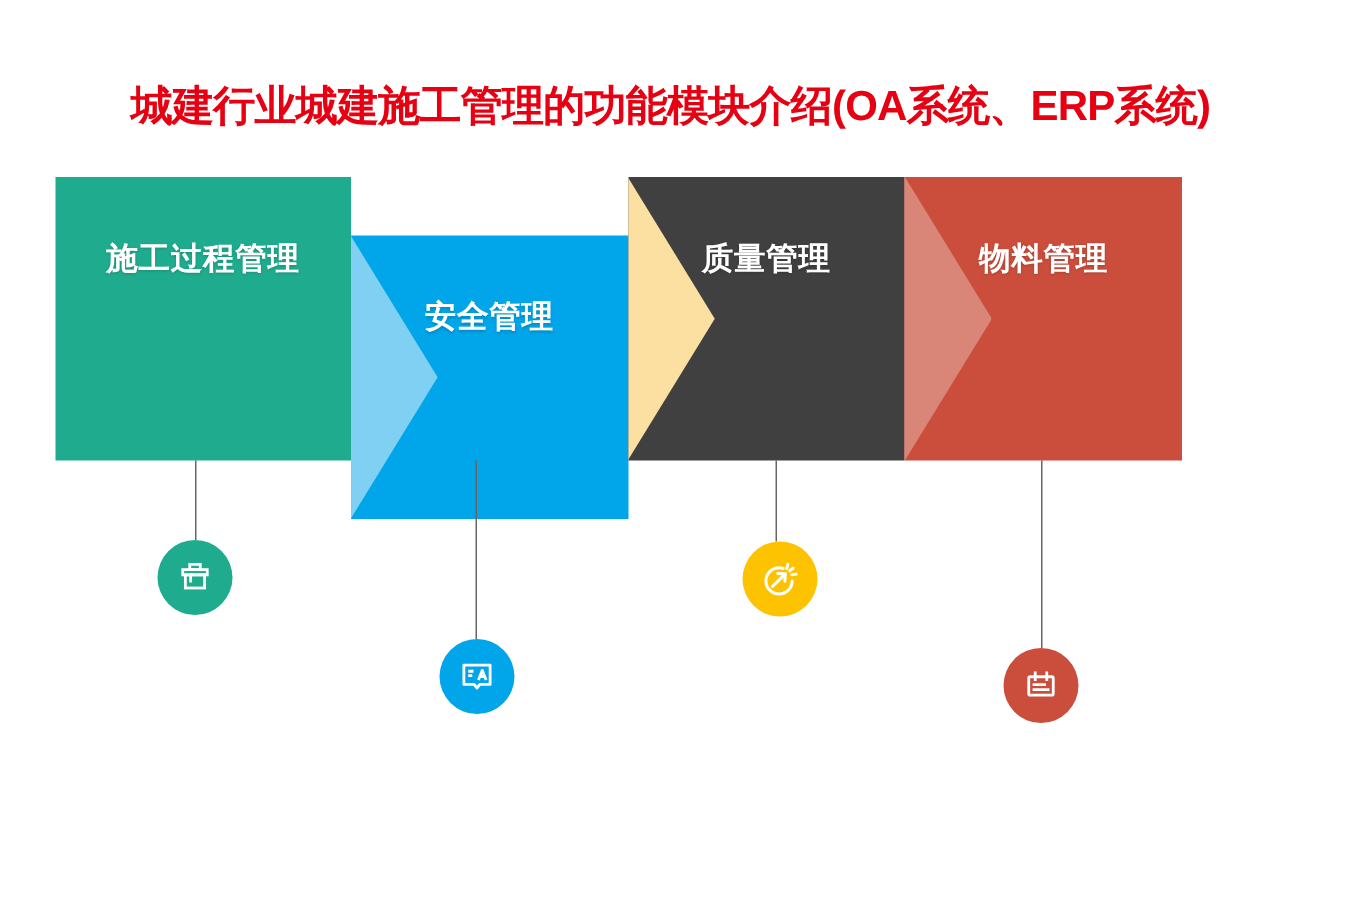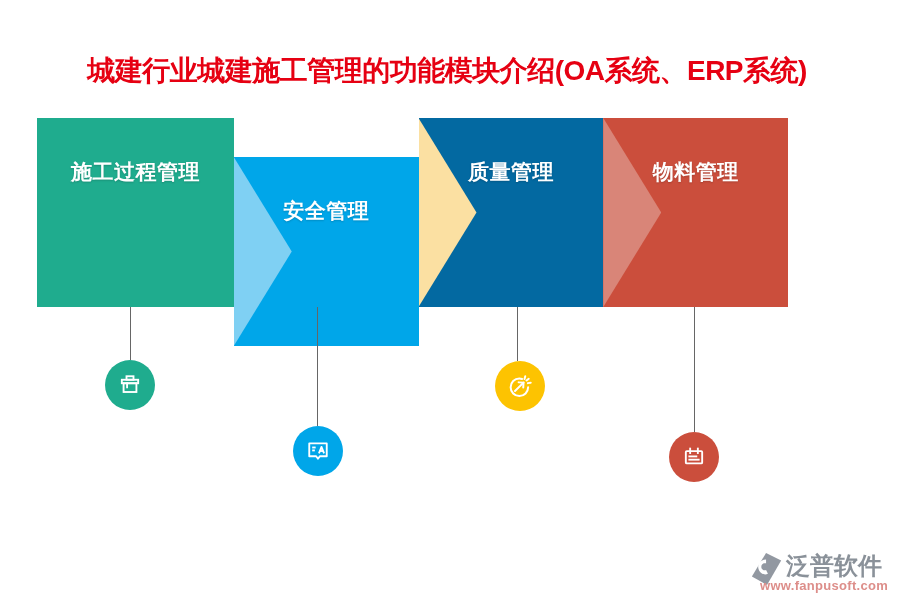--- a/index.html
+++ b/index.html
@@ -51,21 +51,21 @@
   <h1 class="title" style="color: rgb(230, 0, 18);">城建行业城建施工管理的功能模块介绍(OA系统、ERP系统)</h1>
 
   <div class="bar">
     <div class="block" style="background: rgb(31, 172, 142); padding-left: 12px;">
       <span class="block-label">施工过程管理</span>
     </div>
     <div class="block" style="background: rgb(0, 166, 233); margin-top: 39px;">
       <div class="chevron" style="background: rgb(127, 208, 243);"></div>
       <span class="block-label">安全管理</span>
     </div>
-    <div class="block" style="background: #0369a1; text-decoration: underline;">
+    <div class="block" style="background: #404040; text-decoration: underline;">
       <div class="chevron" style="background: rgb(251, 224, 162);"></div>
       <span class="block-label">质量管理</span>
     </div>
     <div class="block" style="background: rgb(203, 78, 60);">
       <div class="chevron" style="background: rgb(217, 133, 120);"></div>
       <span class="block-label">物料管理</span>
     </div>
   </div>
 
   <div class="connector" style="left: 130px; top: 307px; height: 53px; background: rgb(102, 102, 102);"></div>
@@ -103,22 +103,14 @@
   <div class="icon-circle" style="left: 669px; top: 432px; background: rgb(203, 78, 60);">
     <svg width="28" height="28" viewBox="0 0 24 24" fill="none" stroke="#fff" stroke-width="1.6" stroke-linecap="square">
       <rect x="5" y="7" width="14" height="10.5" rx="0.8"></rect>
       <line x1="8.7" y1="4.8" x2="8.7" y2="8.6"></line>
       <line x1="15.3" y1="4.8" x2="15.3" y2="8.6"></line>
       <line x1="8" y1="11.5" x2="14" y2="11.5"></line>
       <line x1="8" y1="14.3" x2="16" y2="14.3"></line>
     </svg>
   </div>
 
-  <div class="footer">
-    <svg class="mark" width="34" height="34" viewBox="0 0 36 36">
-      <path fill="#9298a1" d="M17 1 L33 9 L18 35 L2 26 Z"></path>
-      <path fill="#ffffff" d="M17 8 C11 8 7.5 13 9 18 C10.3 22.6 15 25 19 23 L17 19 C14 20 11.8 18 12 15.5 C12.2 13 14 11.5 17 12 Z"></path>
-    </svg>
-    <div class="brand" style="color: rgb(138, 145, 153);">泛普软件</div>
-    <div class="url" style="color: rgb(221, 142, 138);">www.fanpusoft.com</div>
-  </div>
 
 </div>
 
 </body></html>

